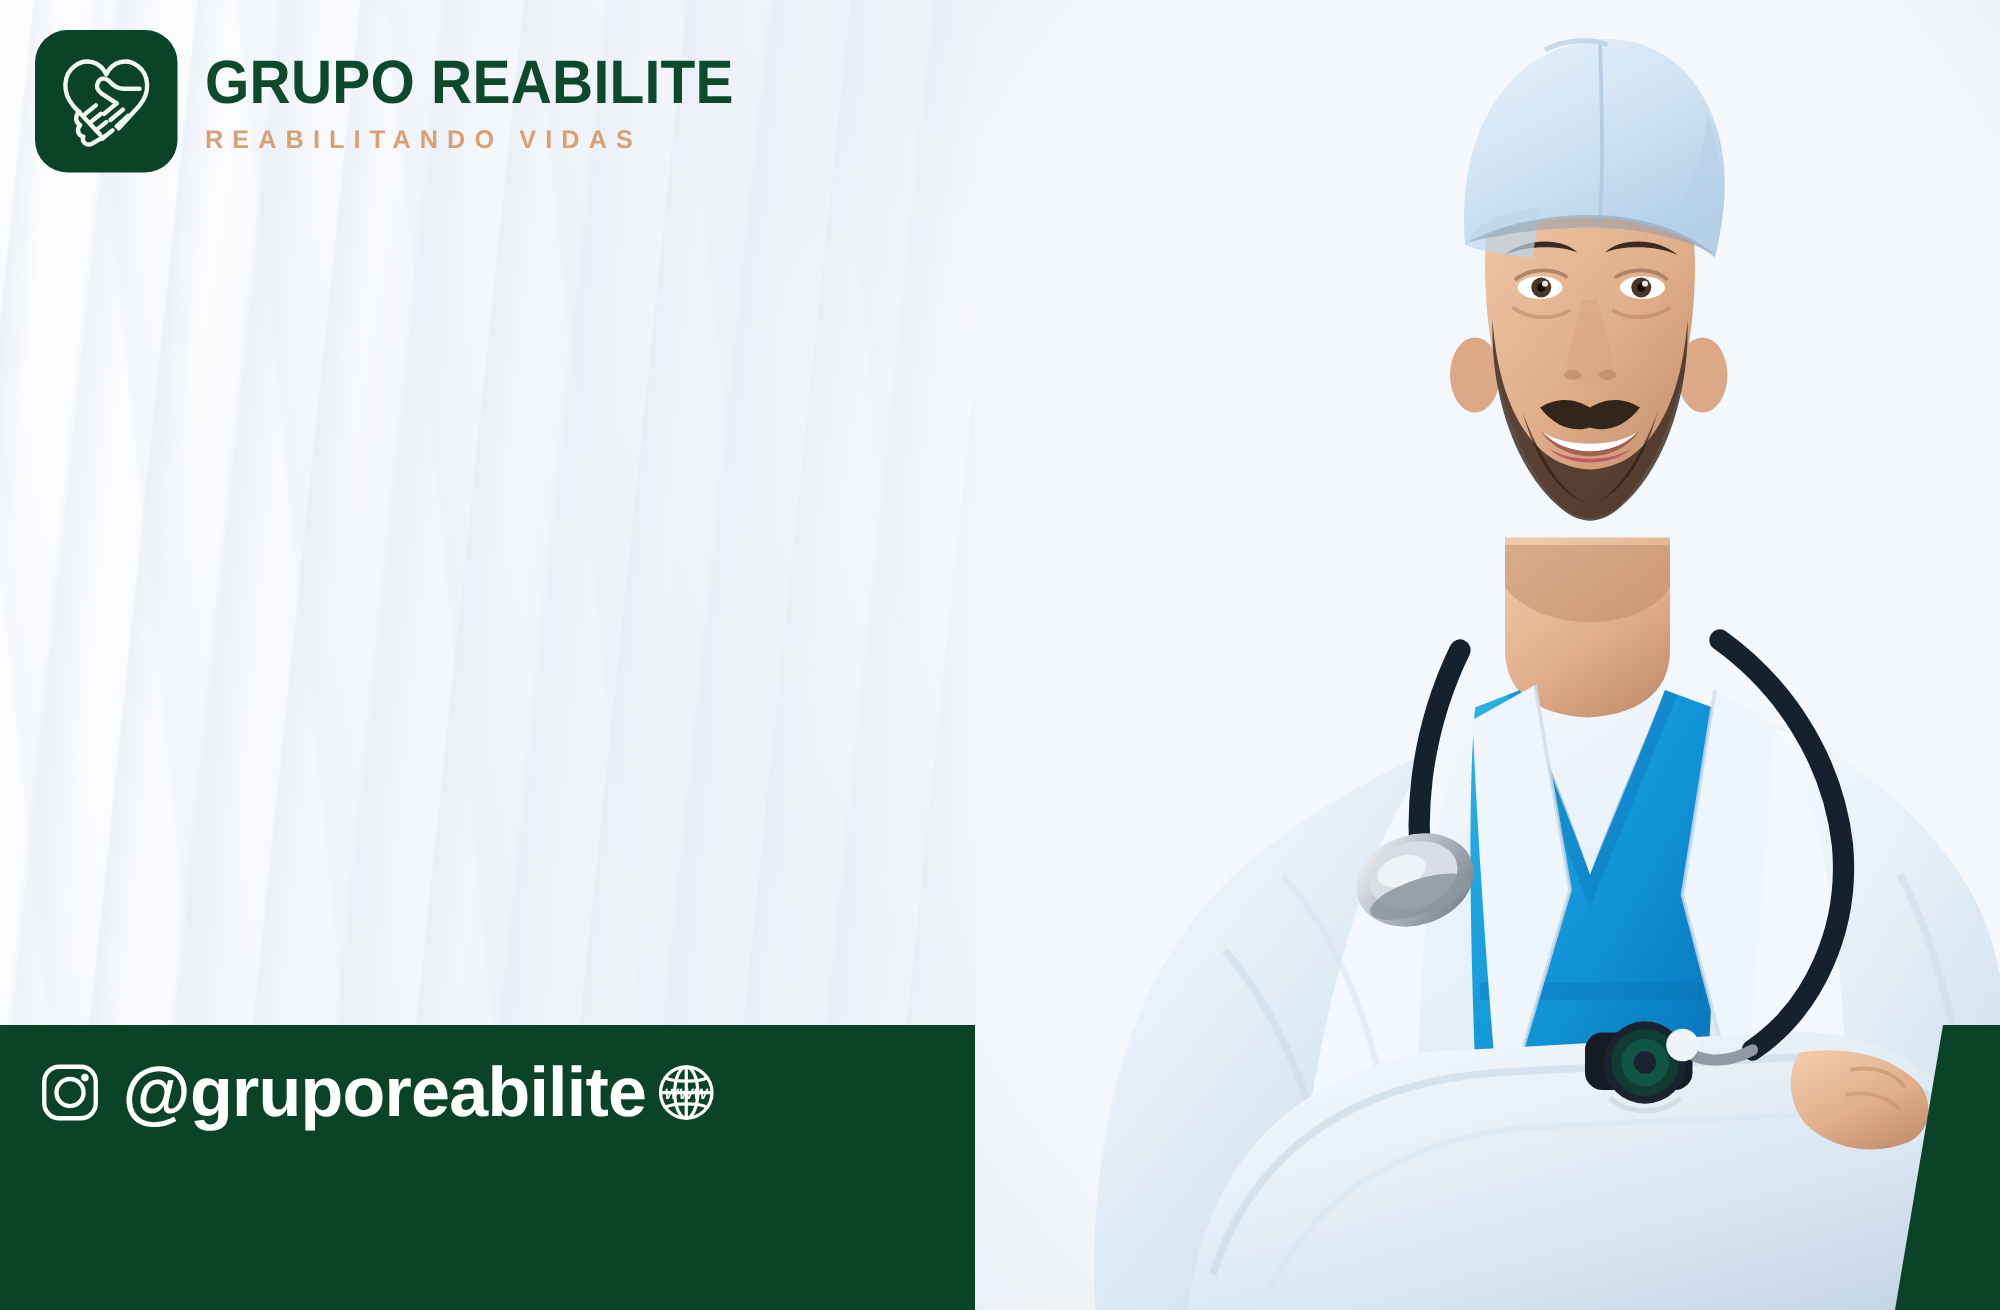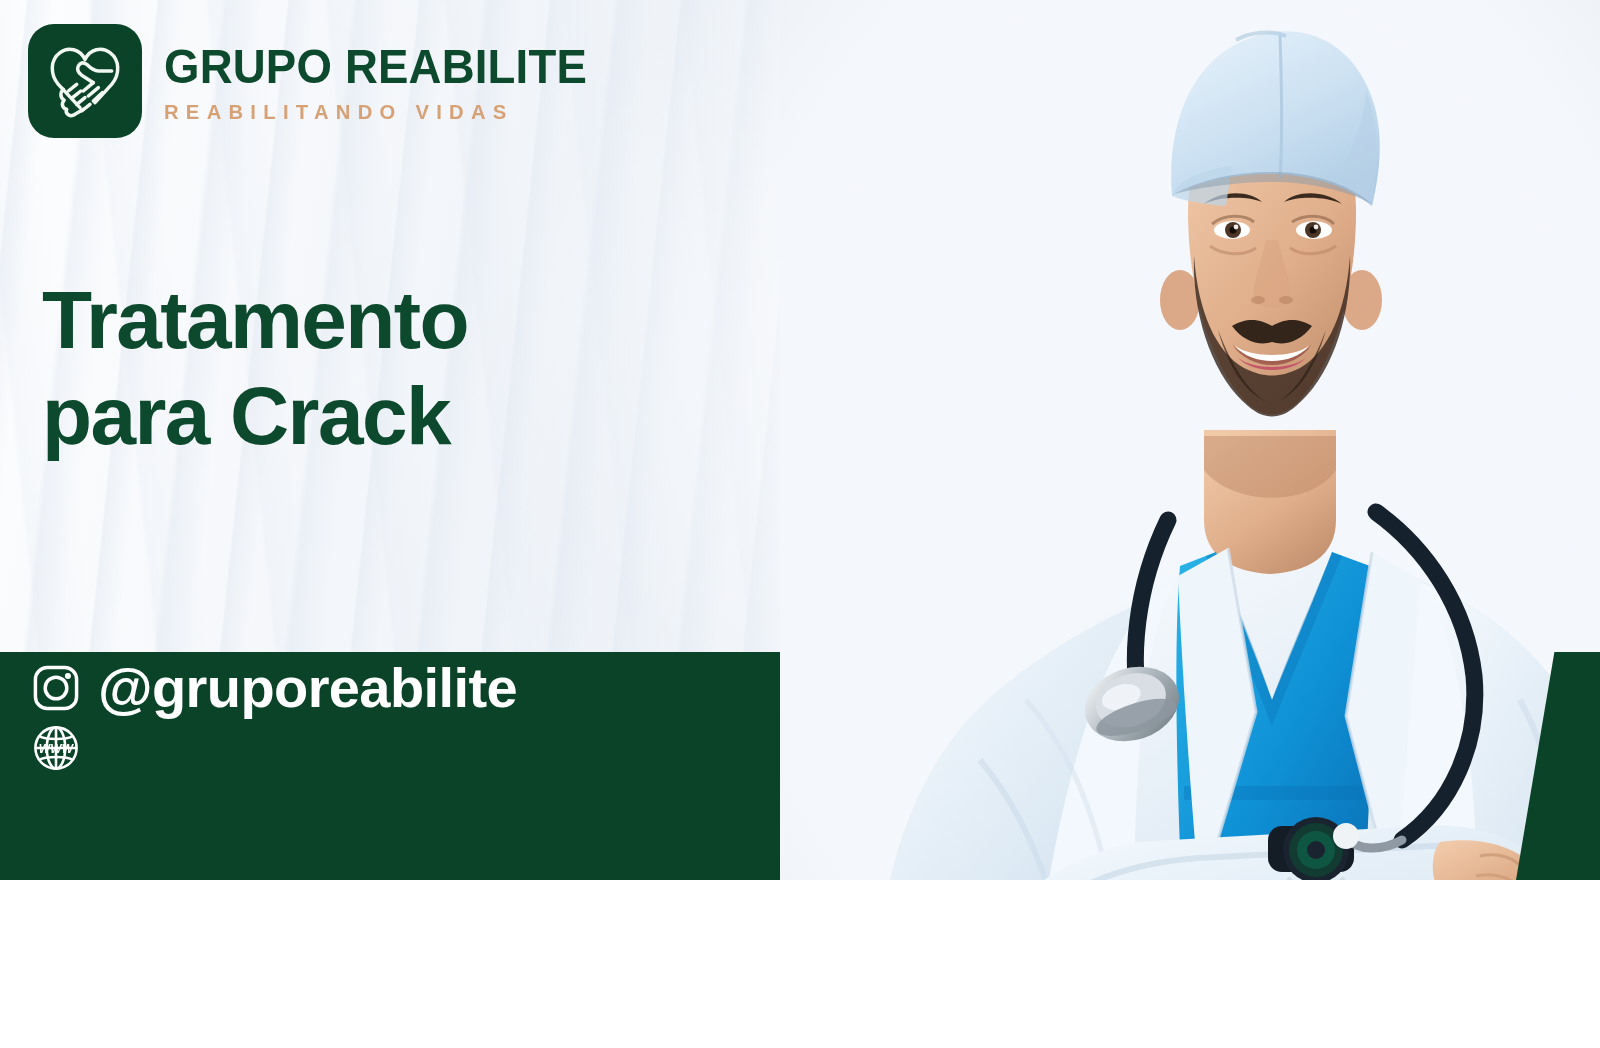--- a/index.html
+++ b/index.html
@@ -4,21 +4,21 @@
 <style>
   * { margin:0; padding:0; box-sizing:border-box; }
   html, body {
     width:1600px; height:1048px;
     font-family:"Liberation Sans", sans-serif;
     overflow:hidden;
   }
 
   .canvas{
     position:relative;
-    width:1600px; height:880px;
+    width:1600px; height:1048px;
     background:#f4f6fa;
     overflow:hidden;
   }
 
   
   .bg-base{
     position:absolute; inset:0;
     background:
       linear-gradient(100deg, rgba(255,255,255,.85) 0%, rgba(236,241,247,.6) 40%, rgba(255,255,255,.9) 100%),
       #f1f4f9;
@@ -102,22 +102,22 @@
   .photo svg{ display:block; width:820px; height:1048px; }
 
   
   .footer{
     position:absolute; left:0; bottom:0;
     width:1600px; height:228px;
     background:#0a4328;
     z-index:3;
   }
   .footer-inner{
-    position:absolute; left:30px; top:8px;
-    display:flex; flex-direction:column; gap:6px;
+    position:absolute; left:30px; top:26px;
+    display:flex; gap:6px;
   }
   .f-line{ display:flex; align-items:center; gap:16px; }
   .f-ico{ flex:none; display:flex; align-items:center; justify-content:center; }
   .f-ico.insta{ width:52px; height:52px; }
   .f-ico.www{ width:52px; height:52px;font-style:italic; }
   .f-text{
     color:#ffffff; font-weight:700; letter-spacing:-.6px;
     white-space:nowrap;
   }
   .f-text.handle{ font-size:56px; line-height:1.0; }
@@ -324,22 +324,20 @@
         <path d="M40 76 L 50 68"></path>
         <path d="M46 84 L 56 76"></path>
       </svg>
     </div>
     <div class="logo-words">
       <div class="logo-title">GRUPO REABILITE</div>
       <div class="logo-sub">REABILITANDO VIDAS</div>
     </div>
   </div>
 
-  <h1 class="headline">Tratamento
-para Crack</h1>
 
   <div class="footer">
     <div class="footer-inner">
 
       <div class="f-line">
         <span class="f-ico insta">
           <svg viewBox="0 0 48 48" width="52" height="52" xmlns="http://www.w3.org/2000/svg" fill="none" stroke="#ffffff" stroke-width="3.2">
             <rect x="5" y="5" width="38" height="38" rx="11"></rect>
             <circle cx="24" cy="24" r="10"></circle>
             <circle cx="35" cy="13" r="2.8" fill="#ffffff" stroke="none"></circle>

